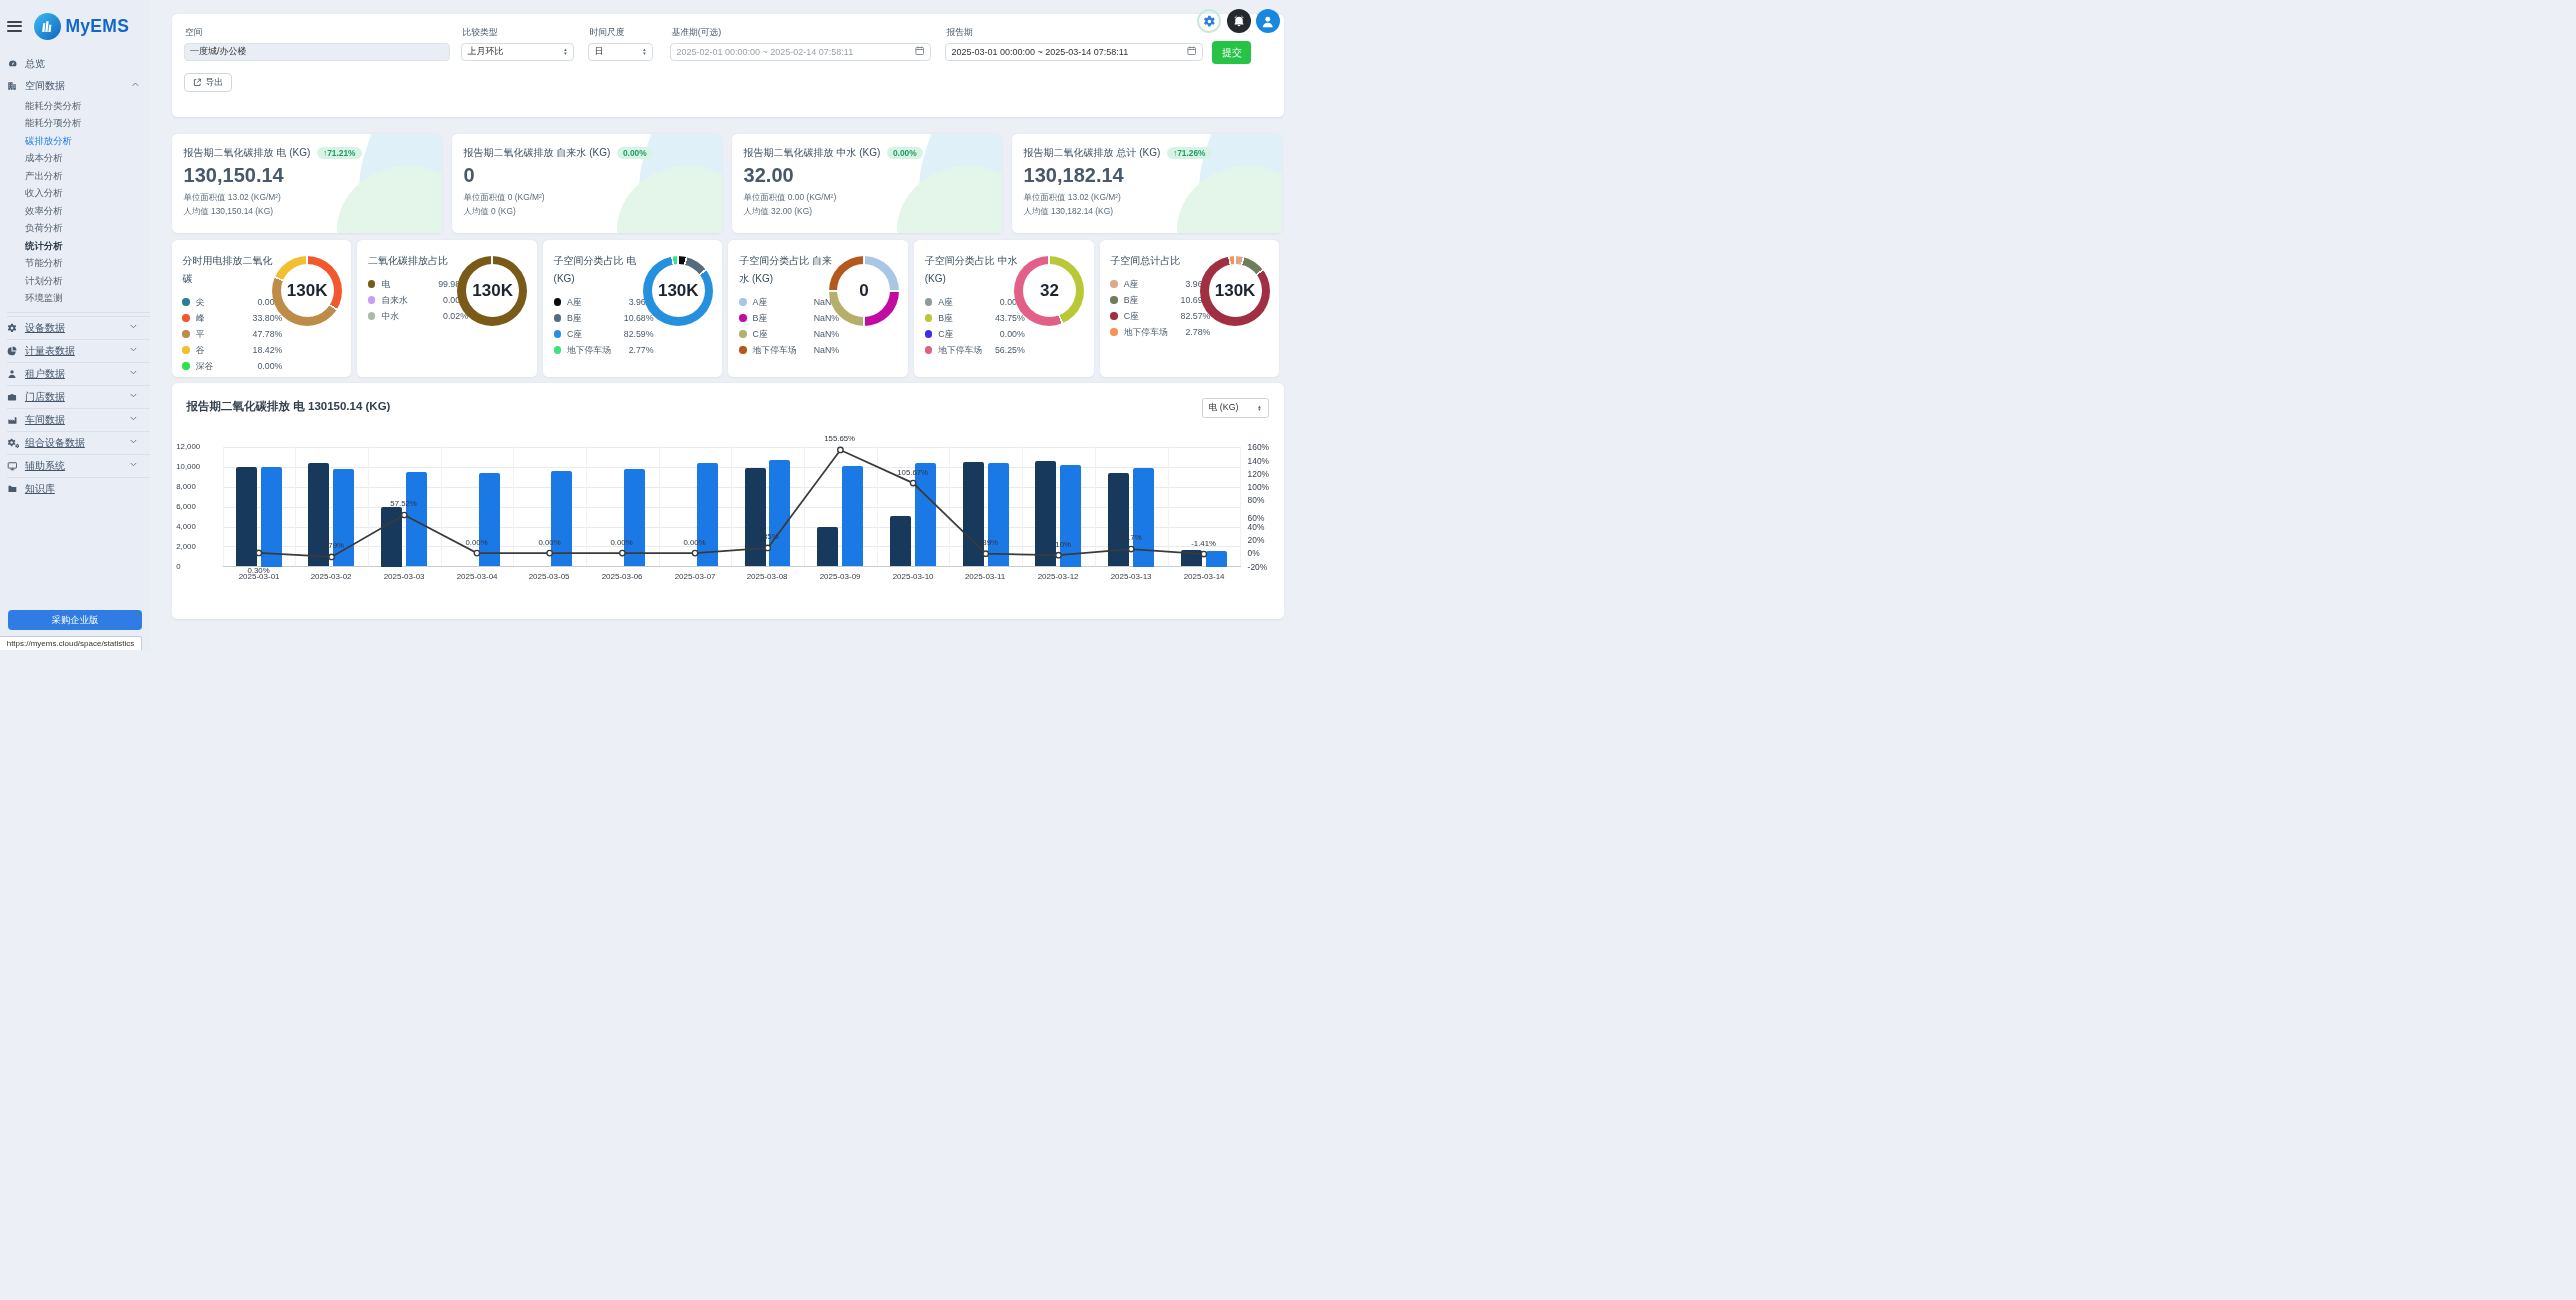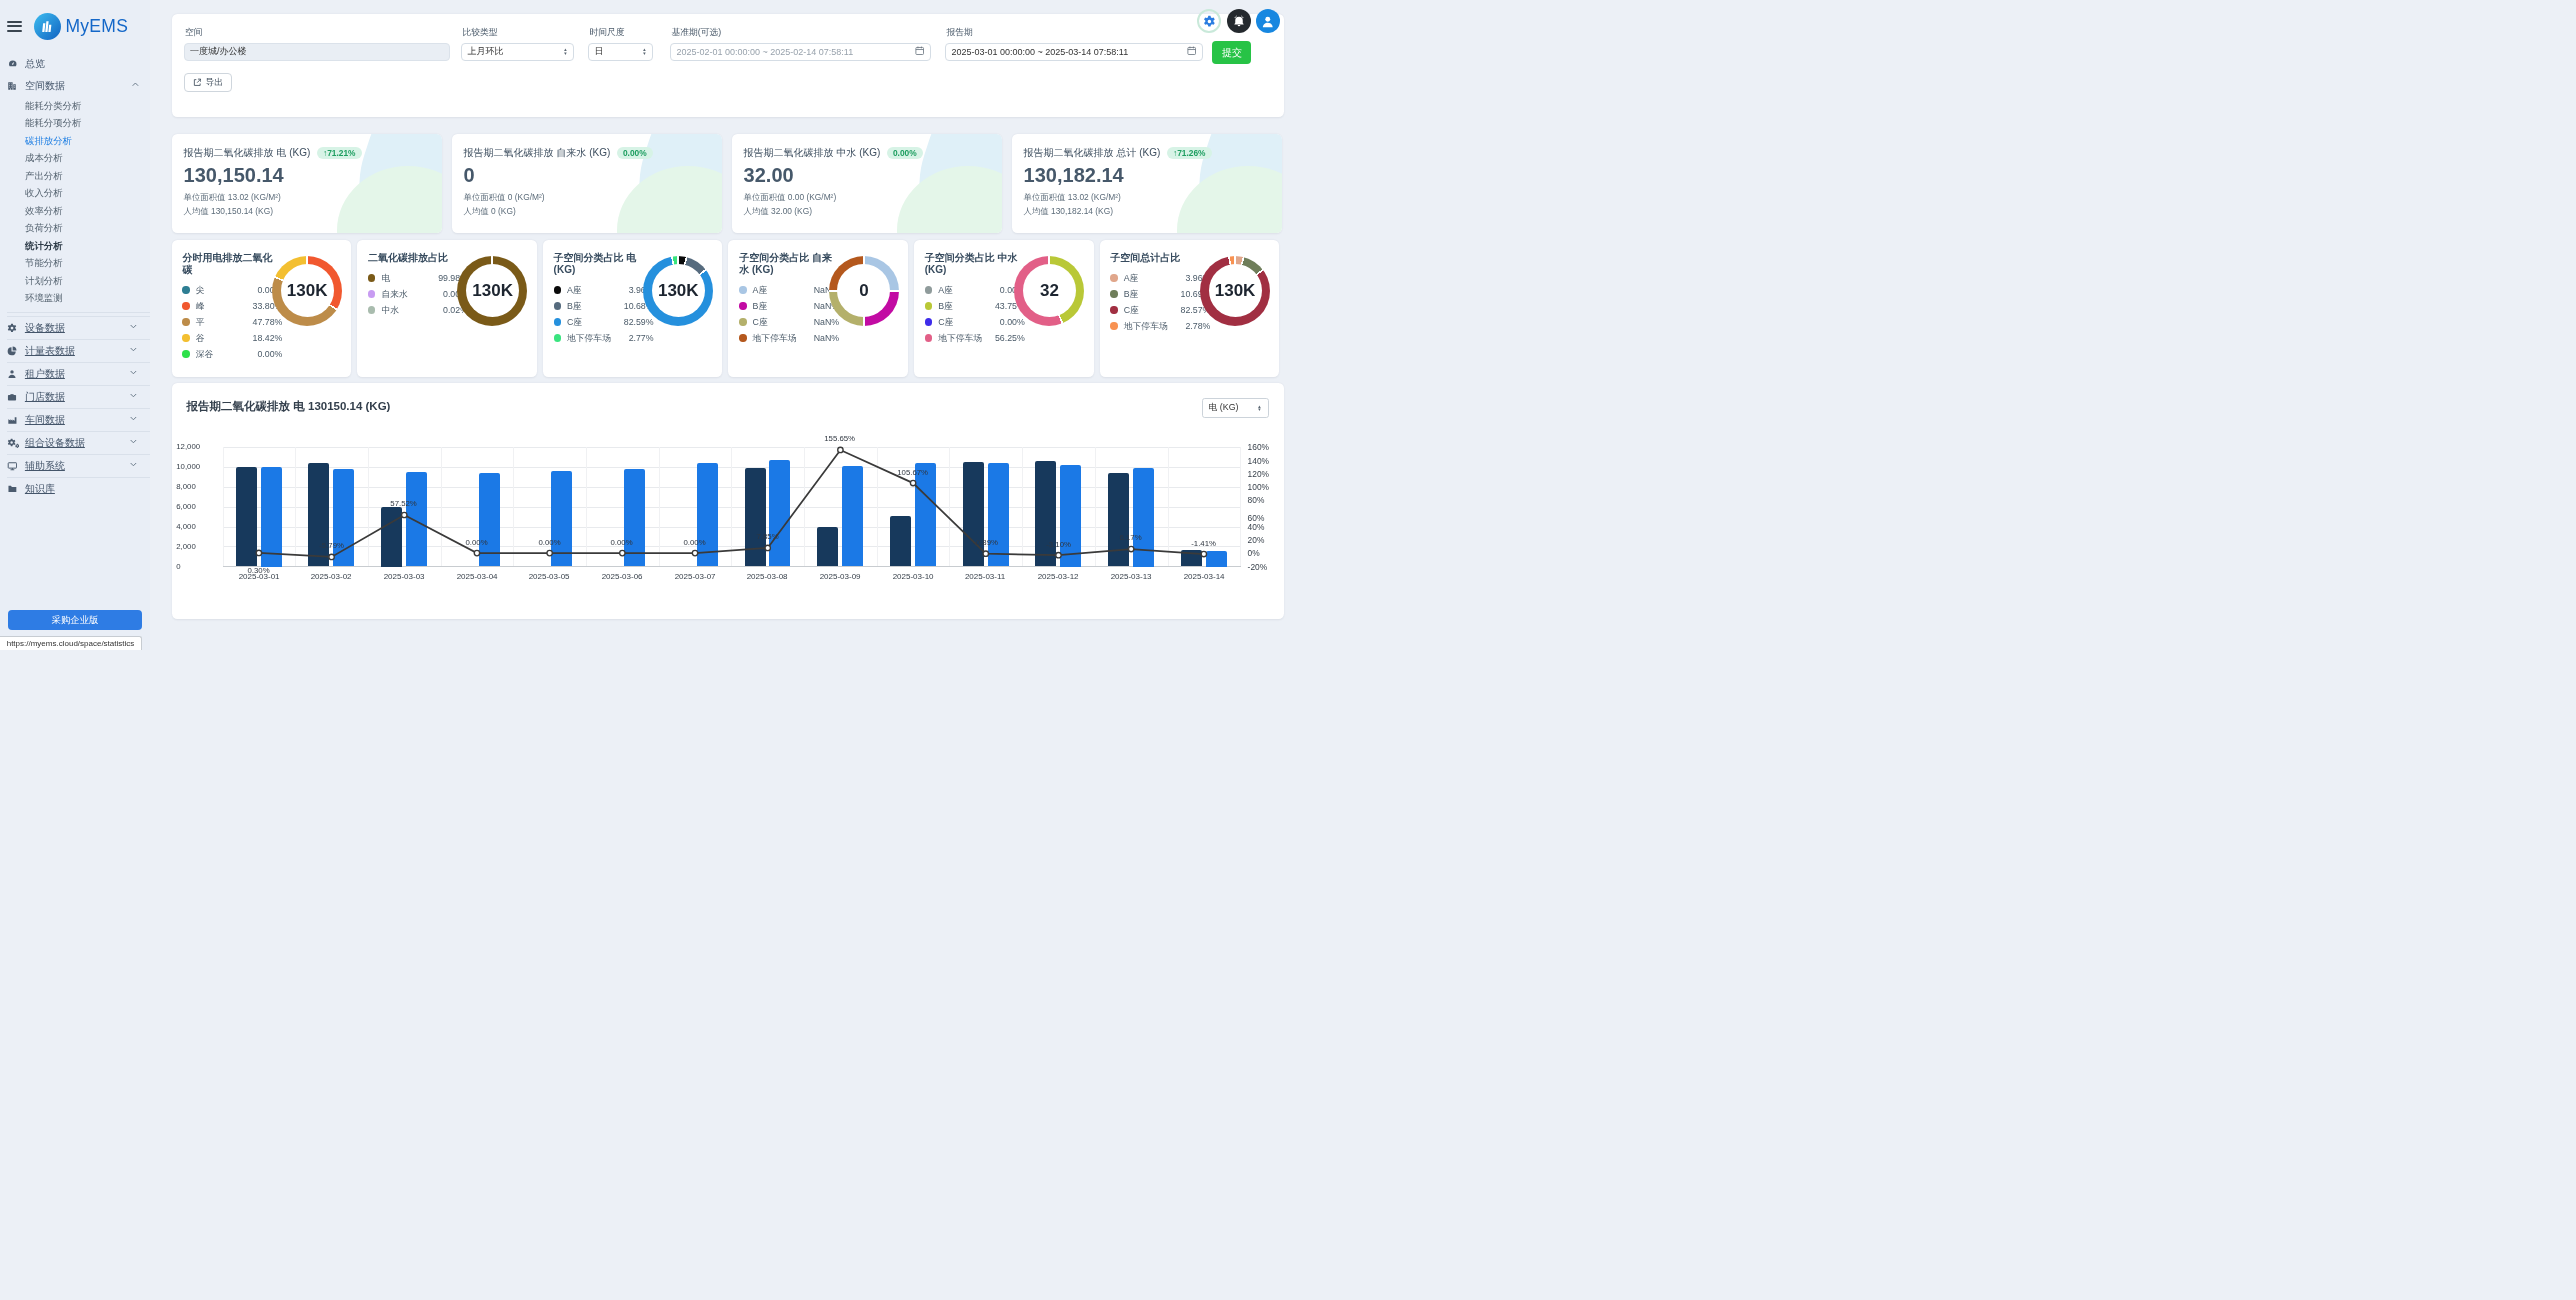--- a/index.html
+++ b/index.html
@@ -9,21 +9,21 @@
     font-family:"Liberation Sans","DejaVu Sans",sans-serif;
     color:#3c4a59;
   }
   
   .sidebar{position:absolute;left:0;top:0;width:150px;height:650px;background:#e9eef6;}
   .brand-row{display:flex;align-items:center;padding:10.8px 0 0 6.7px;height:31px;}
   .hamburger{width:15px;cursor:pointer;margin-right:12px;}
   .hamburger div{height:1.7px;background:#3a4550;margin:2.7px 0;border-radius:1.3px;}
   .logo{display:flex;align-items:center;cursor:pointer;}
   .logo-circle{width:27px;height:27px;border-radius:50%;background:linear-gradient(135deg,#3dbdf0,#1162c1);display:flex;align-items:center;justify-content:center;margin-right:4.7px;}
-  .logo-text{font-size:17.5px;font-weight:400;color:#1467c8;letter-spacing:0.3px;}
+  .logo-text{font-size:17.5px;font-weight:700;color:#1467c8;letter-spacing:0.3px;}
   nav{display:block;margin-top:10.8px;}
   .nav-row{display:flex;align-items:center;padding:4px 9.4px 4px 6.7px;font-size:10px;color:#44556a;cursor:pointer;}
   .nav-row .nico{width:13.5px;height:10.8px;margin-right:4.7px;color:#4b5b6e;flex:0 0 13.5px;display:flex;align-items:center;}
   .nav-row .nlabel{flex:1;}
   .nav-row .chev{width:9.4px;color:#6a7a8a;}
   .subnav{padding-left:25px;}
   .subnav .nav-sub{font-size:9.4px;line-height:17.5px;color:#54626f;cursor:pointer;white-space:nowrap;}
   .subnav .nav-sub.active{color:#1d7ee3;}
   .subnav .nav-sub.emph{color:#2c3a47;font-weight:700;}
   .section-block{border-top:0.7px solid #d9e0ea;margin:0 0 0 6.7px;padding-right:2.7px;}
@@ -70,21 +70,21 @@
   .kpi-card{width:246px;height:75px;padding:12px;position:relative;overflow:hidden;}
   .kpi-title{font-size:10px;color:#3c4d5e;display:flex;align-items:center;gap:6.7px;position:relative;z-index:2;white-space:nowrap;}
   .badge{background:#d7f3e6;color:#1e9e60;font-size:8.4px;font-weight:700;border-radius:6.7px;padding:1.3px 6px;}
   .kpi-value{font-size:20px;font-weight:600;color:#46586a;margin-top:4px;position:relative;z-index:2;}
   .kpi-sub{font-size:8.4px;color:#5c6c7a;margin-top:4.7px;position:relative;z-index:2;}
   .blob1{position:absolute;right:-30px;top:-47px;width:108px;height:155px;background:#dff0f8;border-radius:45%;transform:rotate(18deg);}
   .blob2{position:absolute;right:-37px;bottom:-61px;width:142px;height:128px;background:#e4f6e9;border-radius:50%;}
   
   .donut-row{display:flex;gap:6px;margin-top:6.7px;}
   .donut-card{width:158px;height:113px;padding:12px 10.8px;position:relative;}
-  .donut-title{font-size:10px;font-weight:700;color:#374b5e;line-height:12px;width:98px;}
+  .donut-title{font-size:10px;font-weight:400;color:#374b5e;line-height:18px;width:98px;}
   .legend{margin-top:9.4px;width:100px;}
   .legend-row{display:flex;align-items:center;margin:0 0 6px 0;font-size:8.8px;color:#4a5a68;cursor:pointer;}
   .dot{width:7.4px;height:7.4px;border-radius:50%;margin-right:6px;flex:0 0 7.4px;}
   .lg-label{max-width:51px;line-height:10px;}
   .lg-pct{margin-left:auto;text-align:right;}
   .donut{position:absolute;right:9.4px;top:16px;width:70px;height:70px;border-radius:50%;}
   .donut .hole{position:absolute;left:8.8px;top:8.8px;width:53px;height:53px;background:#fff;border-radius:50%;
     display:flex;align-items:center;justify-content:center;font-size:17px;font-weight:700;color:#1d2530;}
   
   .chart-card{margin-top:6.7px;width:1112px;height:236px;position:relative;padding:0;box-sizing:border-box;}

